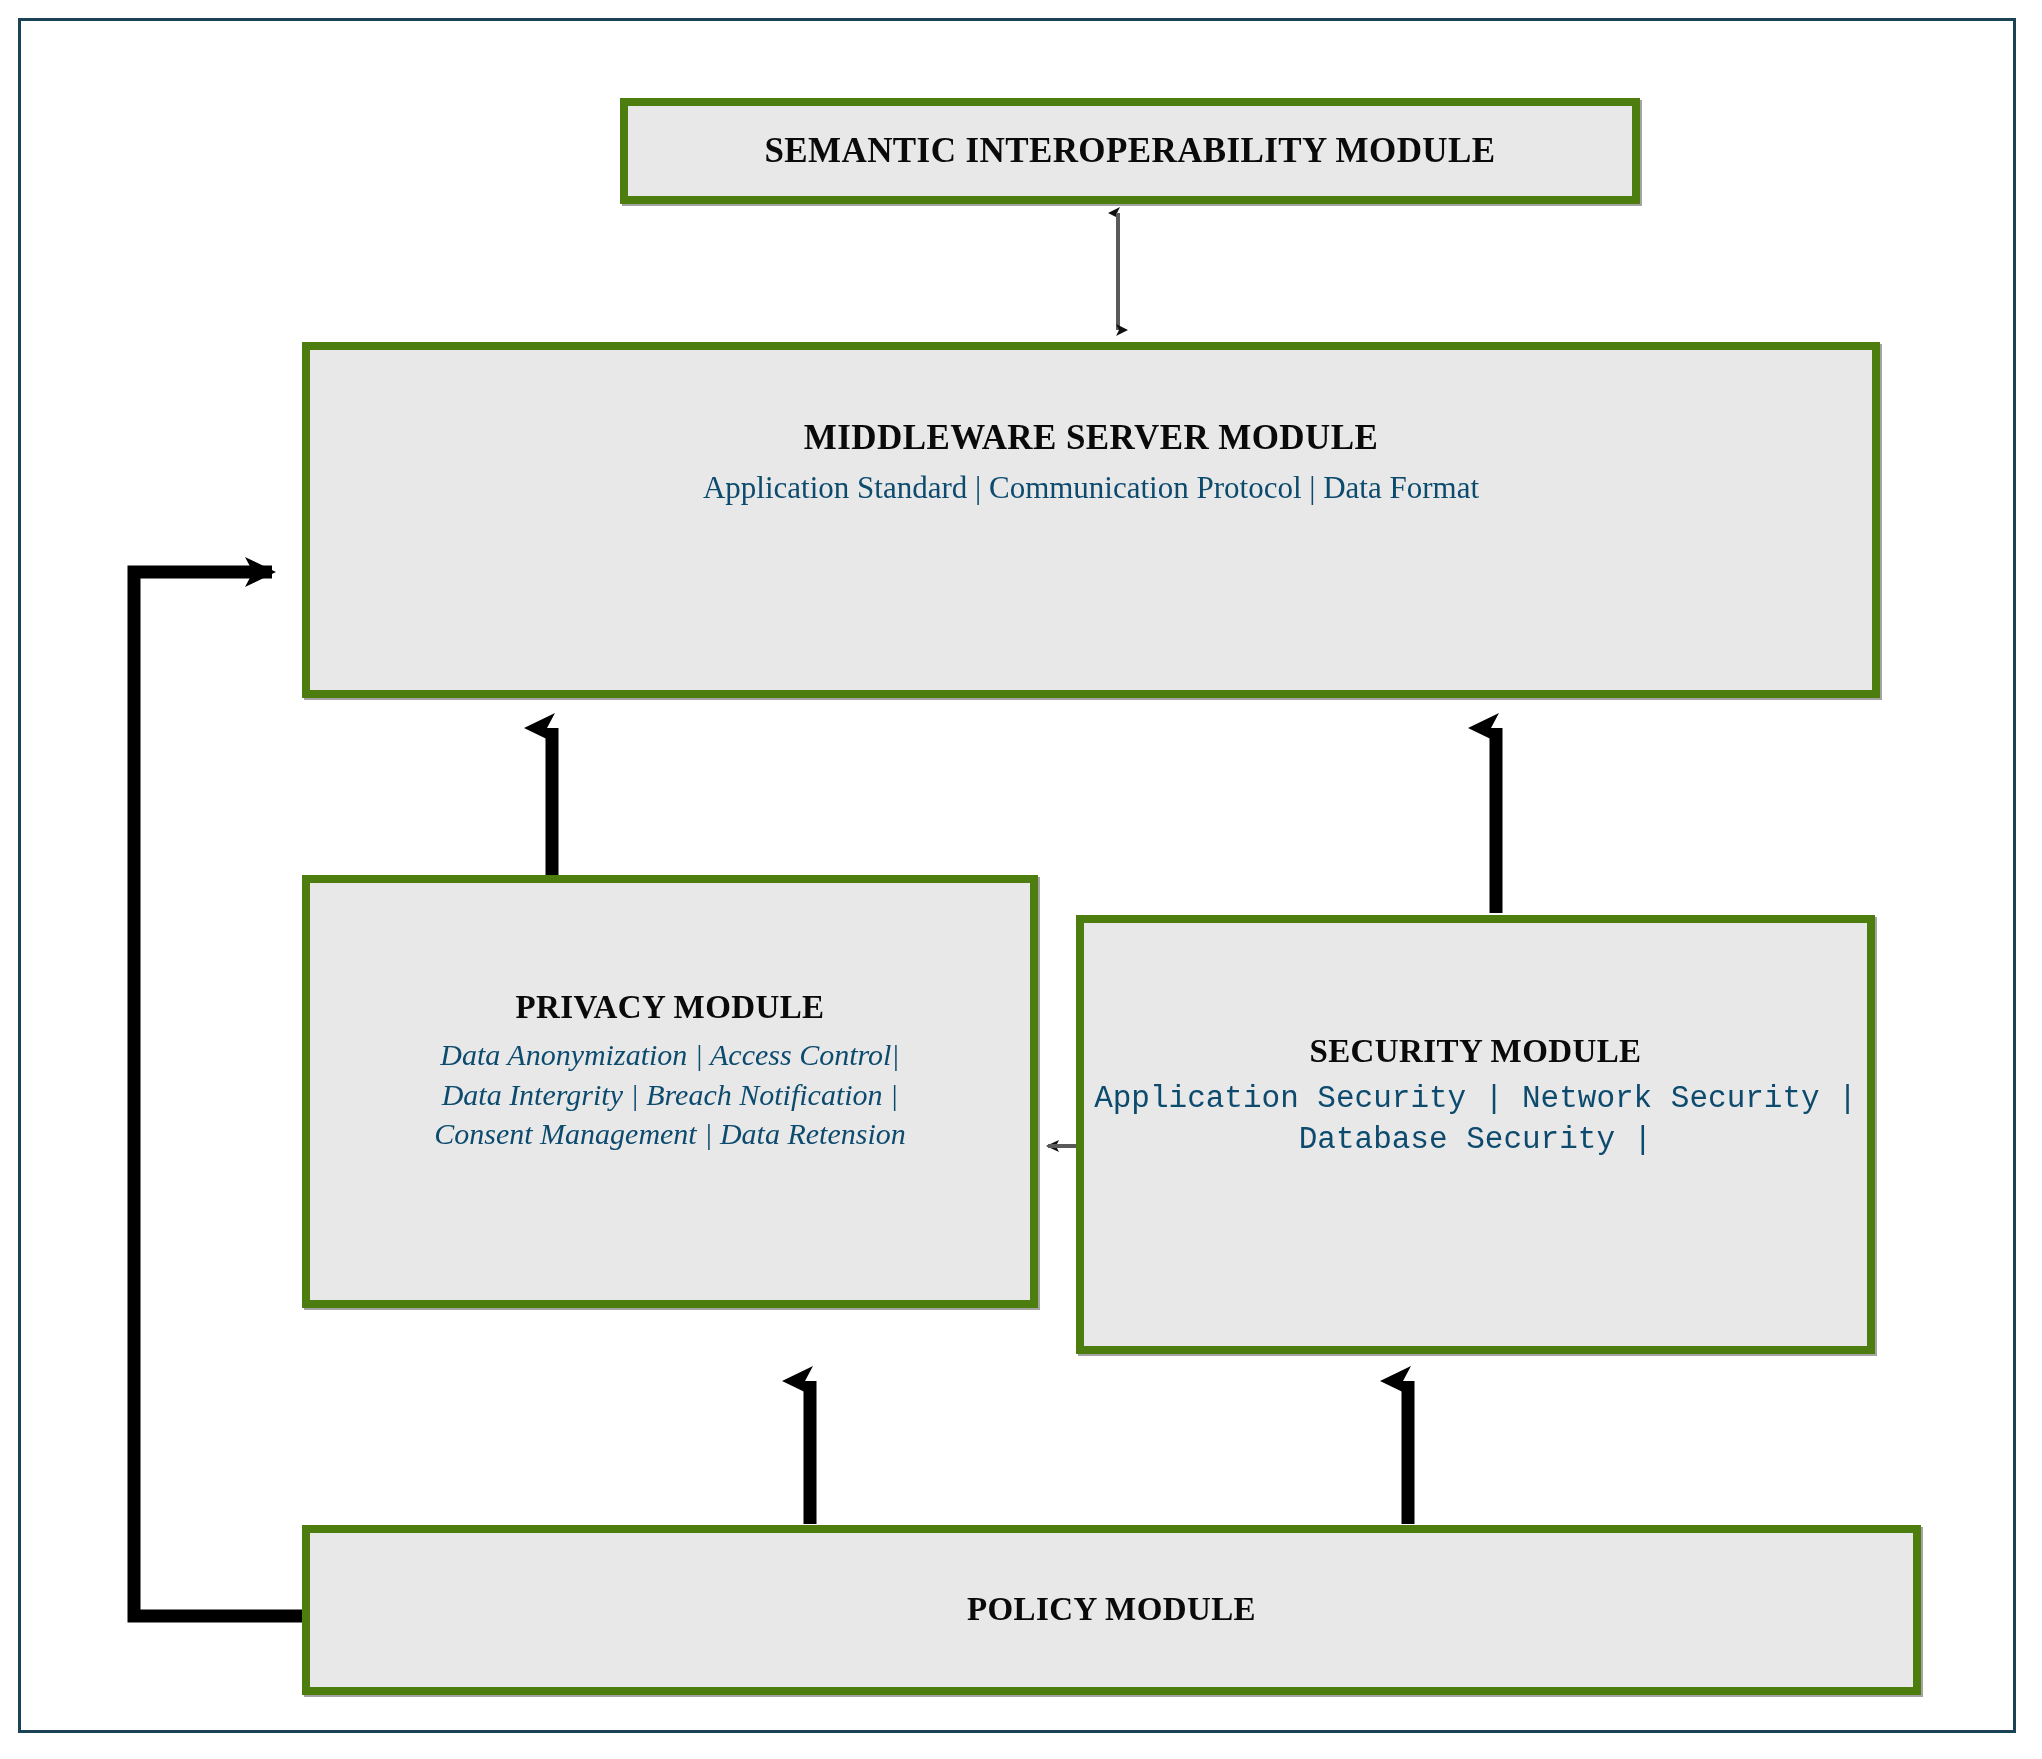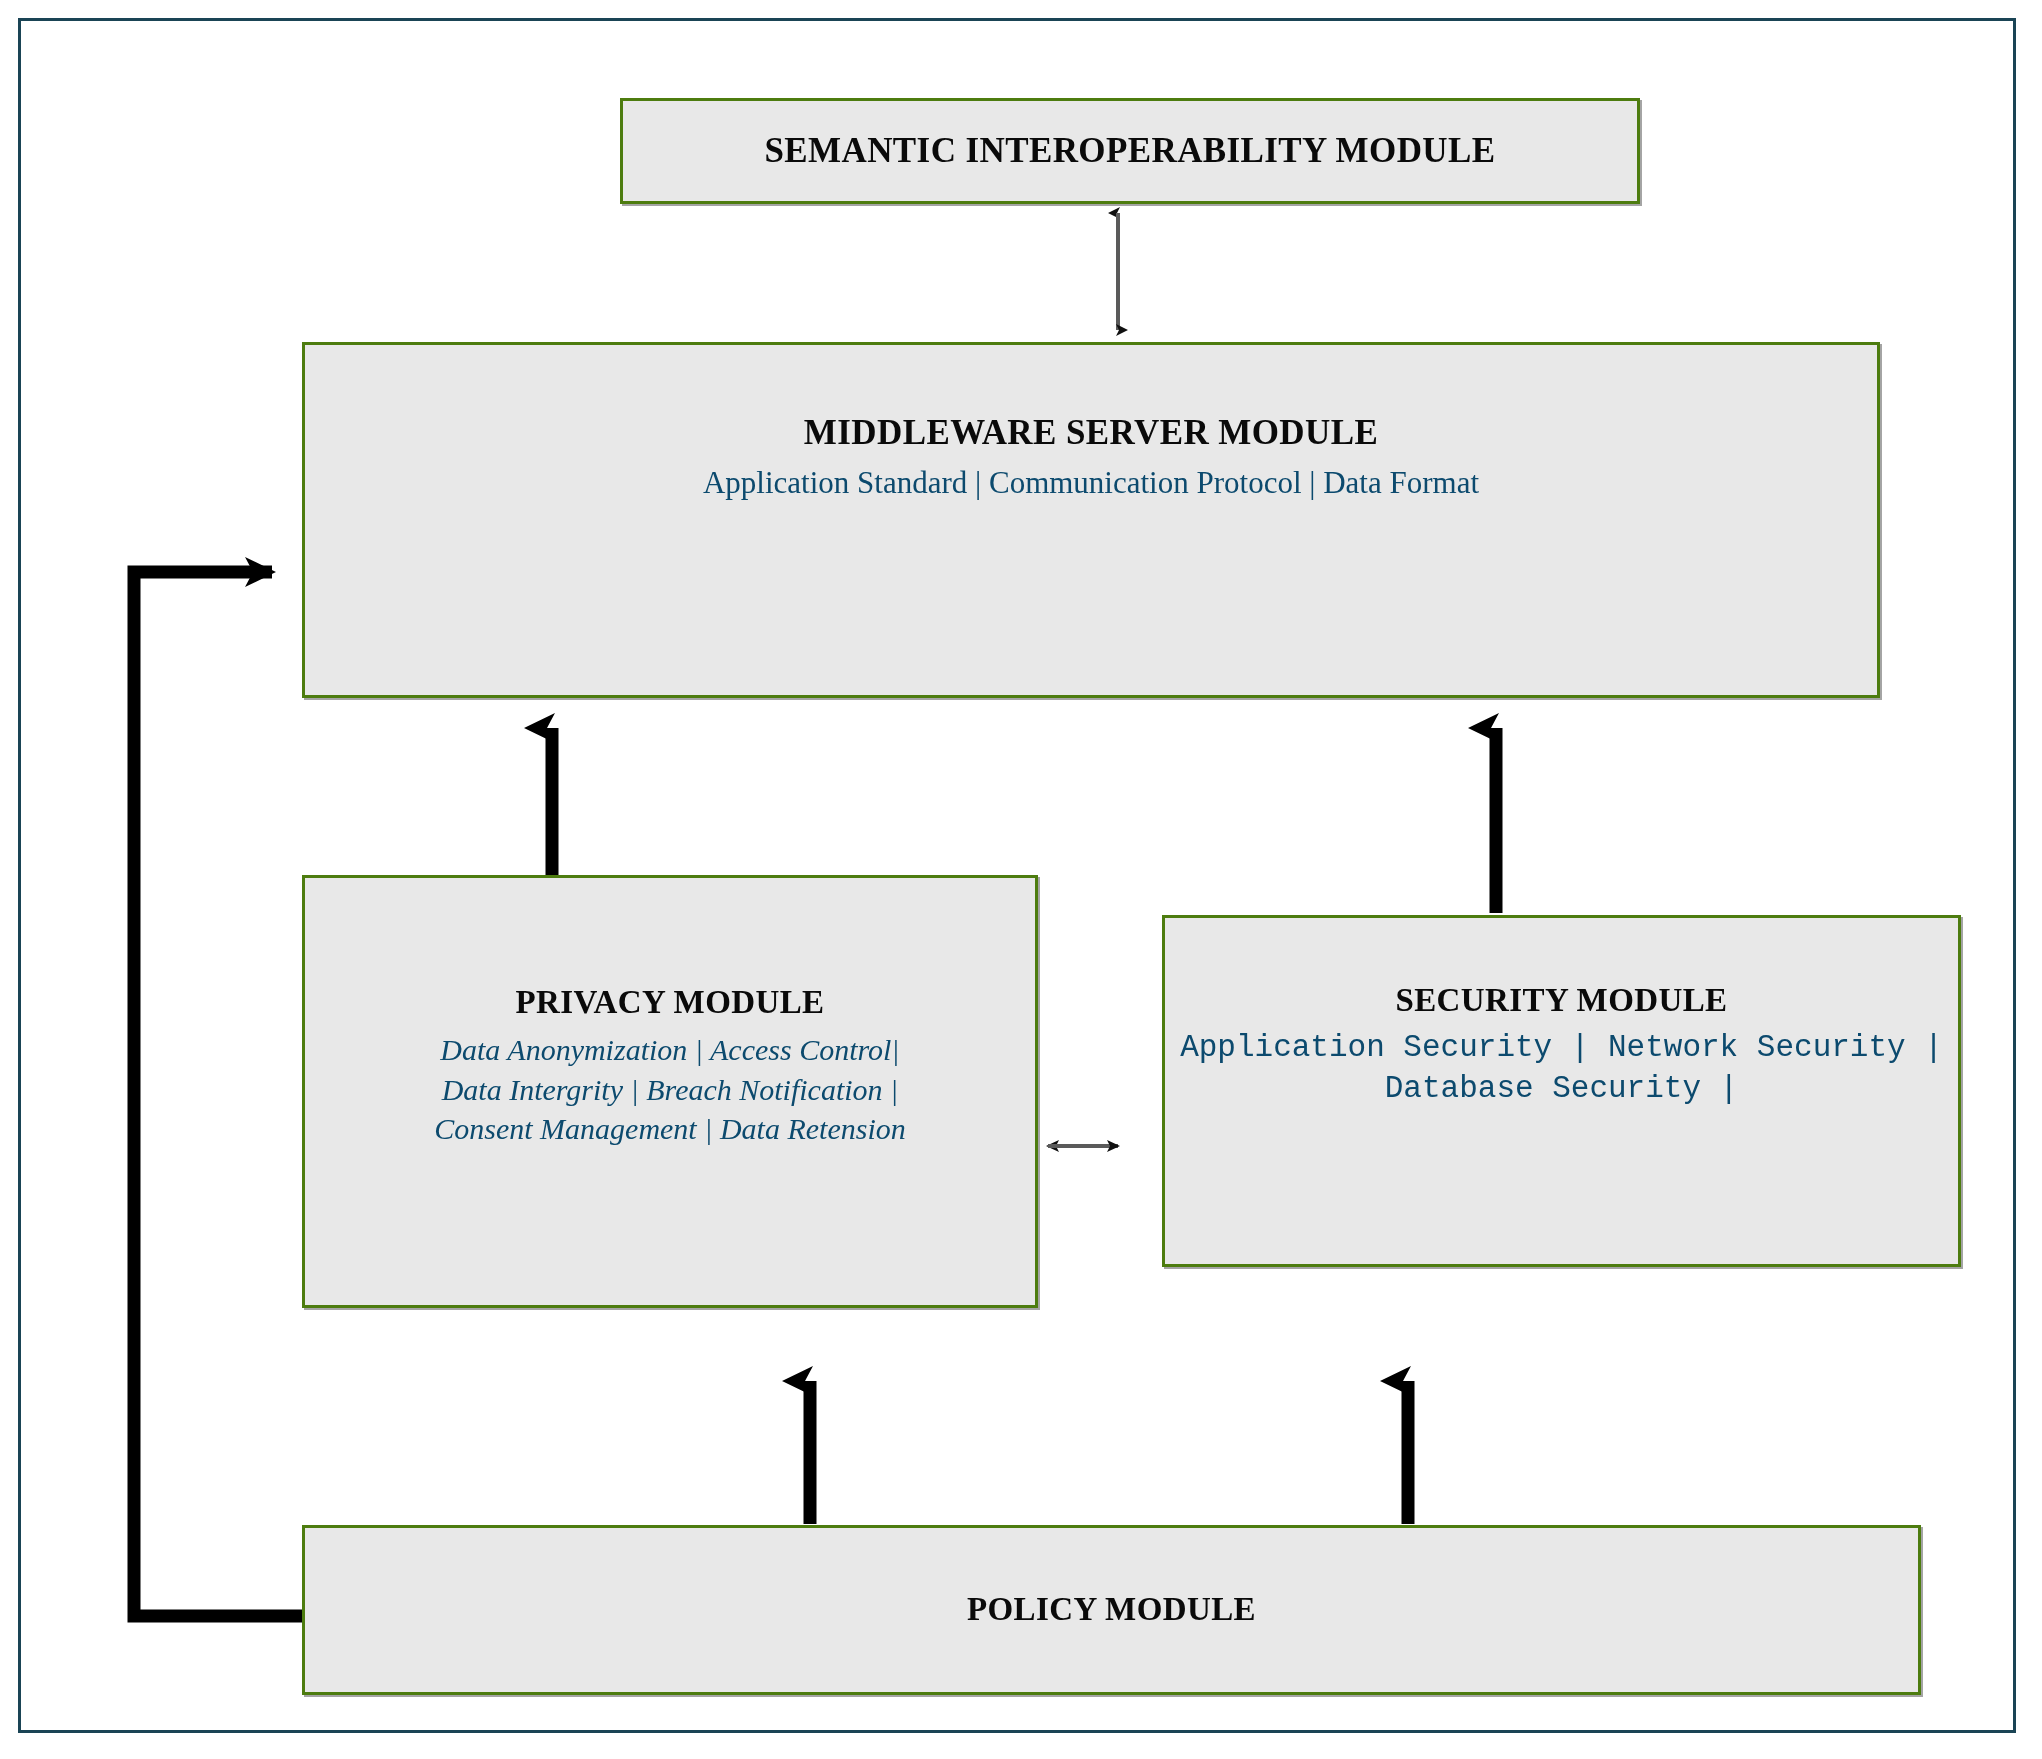--- a/index.html
+++ b/index.html
@@ -22,24 +22,25 @@
     width: 1998px;
     height: 1715px;
     border: 3px solid #1a4455;
     box-sizing: border-box;
     background: #ffffff;
   }
   .mod-box {
     position: absolute;
     box-sizing: border-box;
     background: #e8e8e8;
-    border: 3px solid #4d7c0f;
+    border: 8px solid #4d7c0f;
     box-shadow: 2px 2px 0 rgba(90,90,90,0.55);
     display: flex;
     flex-direction: column;
+    align-items: center;
     justify-content: center;
     text-align: center;
   }
   .mod-title {
     font-weight: bold;
     letter-spacing: 0.4px;
     color: #0a0a0a;
     line-height: 1.15;
   }
   .mod-sub {
@@ -64,23 +65,23 @@
 
   #box-privacy {
     left: 302px; top: 875px; width: 736px; height: 433px;
     justify-content: flex-start;
     padding-top: 106px;
   }
   #box-privacy .mod-title { font-size: 33px; margin-bottom: 8px; }
   #box-privacy .mod-sub { font-size: 30px; font-style: italic; }
 
   #box-security {
-    left: 1162px; top: 915px; width: 799px; height: 352px;
+    left: 1076px; top: 915px; width: 799px; height: 439px;
     justify-content: flex-start;
-    padding-top: 64px;
+    padding-top: 110px;
   }
   #box-security .mod-title { font-size: 33px; margin-bottom: 8px; }
   #box-security .mod-sub { font-size: 31px; font-family: Liberation Mono, monospace; }
 
   #box-policy {
     left: 302px; top: 1525px; width: 1619px; height: 170px;
   }
   #box-policy .mod-title { font-size: 33px; }
 
   

